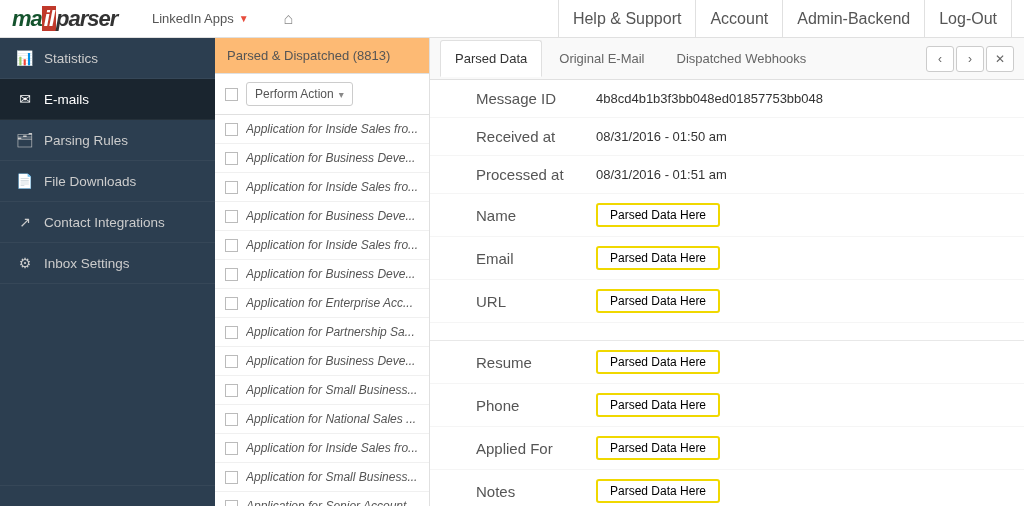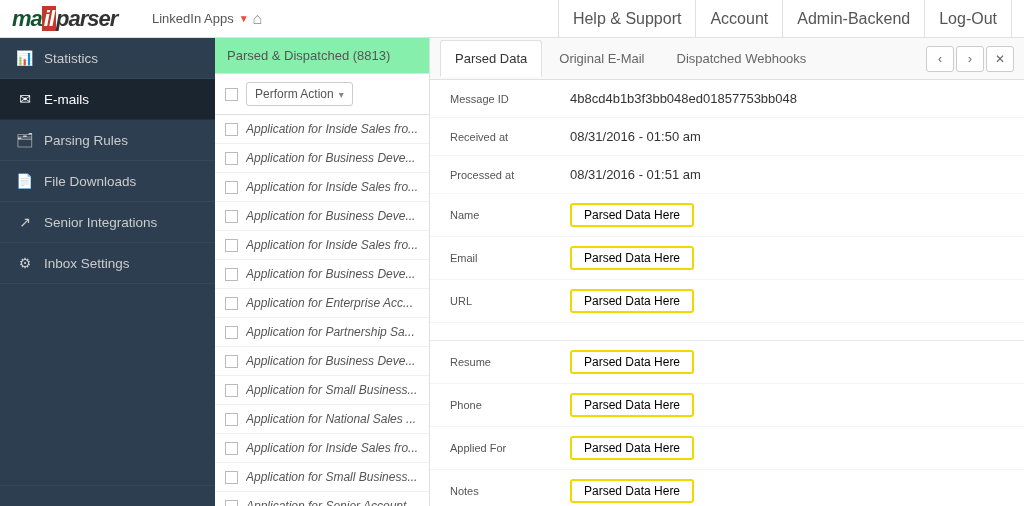--- a/index.html
+++ b/index.html
@@ -25,21 +25,21 @@
       font-size: 22px;
       font-weight: bold;
       color: #e74c3c;
       letter-spacing: -1px;
     }
     .logo-text span { color: #333; }
     .top-nav-center {
       display: flex;
       align-items: center;
       flex: 1;
-      gap: 4px;
+      gap: 35px;
     }
     .nav-dropdown {
       display: flex;
       align-items: center;
       gap: 5px;
       color: #555;
       cursor: pointer;
       font-size: 13px;
     }
     .nav-dropdown .arrow { color: #e74c3c; font-size: 10px; }
@@ -120,21 +120,21 @@
       display: flex;
       flex-direction: column;
       flex-shrink: 0;
       overflow: hidden;
     }
     .email-list-header {
       padding: 10px 12px;
       font-size: 13px;
       color: #555;
       border-bottom: 1px solid #e0e0e0;
-      background: #86efac;
+      background: #fdba74;
     }
     .email-list-toolbar {
       padding: 8px 10px;
       border-bottom: 1px solid #e0e0e0;
       display: flex;
       align-items: center;
       gap: 8px;
     }
     .perform-action-btn {
       display: flex;
@@ -240,22 +240,23 @@
     .detail-row {
       display: flex;
       align-items: center;
       padding: 9px 20px;
       border-bottom: 1px solid #f5f5f5;
       min-height: 38px;
     }
     .detail-label {
       width: 120px;
       color: #555;
-      font-size: 11px;
-      flex-shrink: 0;
+      font-size: 15px;
+      flex-shrink: 0;
+      margin-left: 26px;
     }
     .detail-value {
       color: #333;
       font-size: 13px;
     }
     .parsed-badge {
       background: #fff;
       border: 2px solid #f0d800;
       border-radius: 3px;
       padding: 3px 12px;
@@ -300,21 +301,21 @@
     <div class="sidebar-item">
       <span class="sidebar-icon">🗂</span>
       <span>Parsing Rules</span>
     </div>
     <div class="sidebar-item">
       <span class="sidebar-icon">📄</span>
       <span>File Downloads</span>
     </div>
     <div class="sidebar-item">
       <span class="sidebar-icon">↗</span>
-      <span>Senior Integrations</span>
+      <span>Contact Integrations</span>
     </div>
     <div class="sidebar-item">
       <span class="sidebar-icon">⚙</span>
       <span>Inbox Settings</span>
     </div>
     <div class="sidebar-footer">
     </div>
   </aside>
 
   <div class="content-area">

